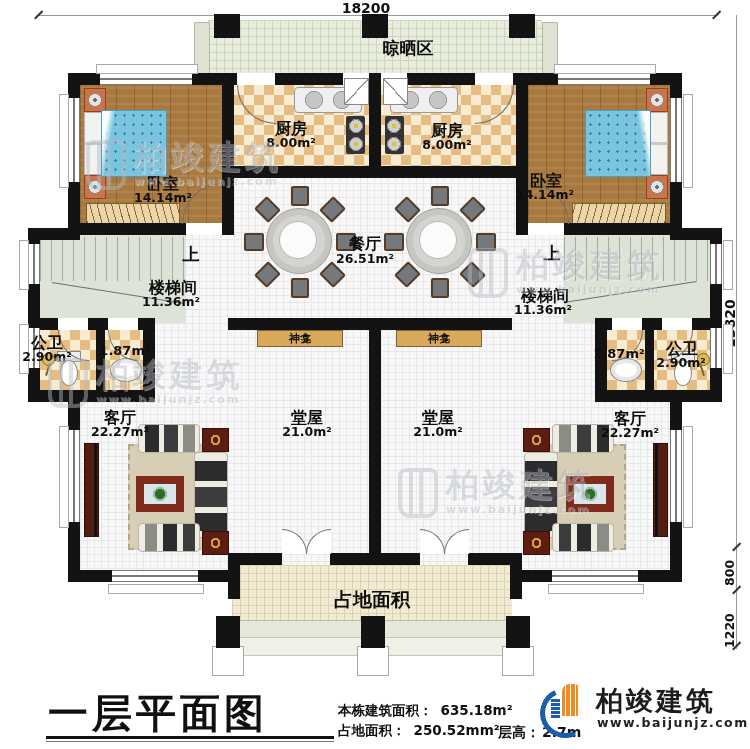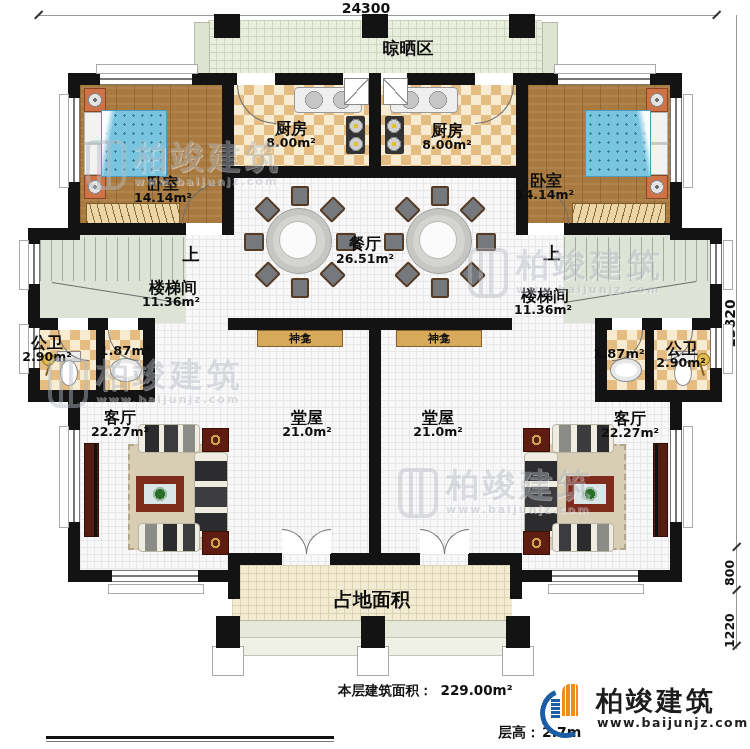--- a/index.html
+++ b/index.html
@@ -44,21 +44,21 @@
   .shr{position:absolute;background:#d9a95b;border:1px solid #85622b;text-align:center;font-size:11px;font-weight:bold;color:#111;line-height:15px}
 </style>
 </head>
 <body>
 
 <div id="plan">
 
   <div class="dline" style="left:38px;top:15px;width:680px;height:1px"></div>
   <div class="tick" style="left:33px;top:14px"></div>
   <div class="tick" style="left:711px;top:14px"></div>
-  <div class="dim" style="left:366px;top:0;transform:translateX(-50%)">24300</div>
+  <div class="dim" style="left:366px;top:0;transform:translateX(-50%)">18200</div>
   <div class="dline" style="left:736px;top:15px;width:1px;height:634px"></div>
   <div class="tick" style="left:731px;top:546px"></div>
   <div class="tick" style="left:731px;top:589px"></div>
   <div class="tick" style="left:731px;top:645px"></div>
   <div class="dim" style="left:722px;top:348px;transform:rotate(-90deg);transform-origin:0 0">13820</div>
   <div class="dim" style="left:722px;top:586px;transform:rotate(-90deg);transform-origin:0 0;font-size:12.5px">800</div>
   <div class="dim" style="left:722px;top:648px;transform:rotate(-90deg);transform-origin:0 0;font-size:12.5px">1220</div>
 
   <div class="a tl" style="left:80px;top:85px;width:590px;height:492px"></div>
   <div class="a tl" style="left:40px;top:235px;width:45px;height:160px"></div>
@@ -307,23 +307,25 @@
     </div>
   </div>
   <div class="wm" style="left:398px;top:468px">
     <div class="wmg"></div>
     <div>
       <div class="wmt">柏竣建筑</div>
       <div class="wmu">www.baijunjz.com</div>
     </div>
   </div>
 
+  <div class="a" style="left:48px;top:686px;font-size:40px;font-weight:900;color:#111;letter-spacing:4px">一层平面图</div>
   <div class="a" style="left:46px;top:736px;width:288px;height:3px;background:#111"></div>
   <div class="a" style="left:46px;top:741px;width:288px;height:1px;background:#777"></div>
-  <div class="stat" style="left:338px;top:682px"><span>本层建筑面积：</span><span class="sv">229.00m²</span></div>
+  <div class="stat" style="left:338px;top:702px"><span>本栋建筑面积：</span><span class="sv">635.18m²</span></div>
+  <div class="stat" style="left:338px;top:722px"><span>占地面积：</span><span class="sv">250.52mm²</span></div>
   <div class="stat" style="left:498px;top:724px;font-size:14px"><span>层高：</span><span class="sv" style="margin-left:2px">2.7m</span></div>
   <div class="a" style="left:538px;top:680px;width:54px;height:54px">
     <div class="a" style="left:2px;top:8px;width:40px;height:40px;border:5px solid #1b5ea6;border-radius:50%;border-top-color:transparent;border-right-color:transparent;transform:rotate(20deg)"></div>
     <div class="a" style="left:24px;top:4px;width:16px;height:32px;background:linear-gradient(90deg,transparent 0 3px,#fff 3px 4px,transparent 4px 8px,#fff 8px 9px,transparent 9px 13px,#fff 13px 14px,transparent 14px) #f08c1e;border-radius:8px 3px 0 0"></div>
     <div class="a" style="left:13px;top:18px;width:9px;height:20px;background:repeating-linear-gradient(0deg,#1b5ea6 0 3px,#fff 3px 4px) #1b5ea6"></div>
   </div>
   <div class="a" style="left:596px;top:683px;font-size:27px;font-weight:900;color:#1c1c1c;letter-spacing:3px">柏竣建筑</div>
   <div class="a" style="left:597px;top:715px;font-size:12.5px;font-weight:bold;color:#222;letter-spacing:1.5px">www.baijunjz.com</div>
 
 </div>

